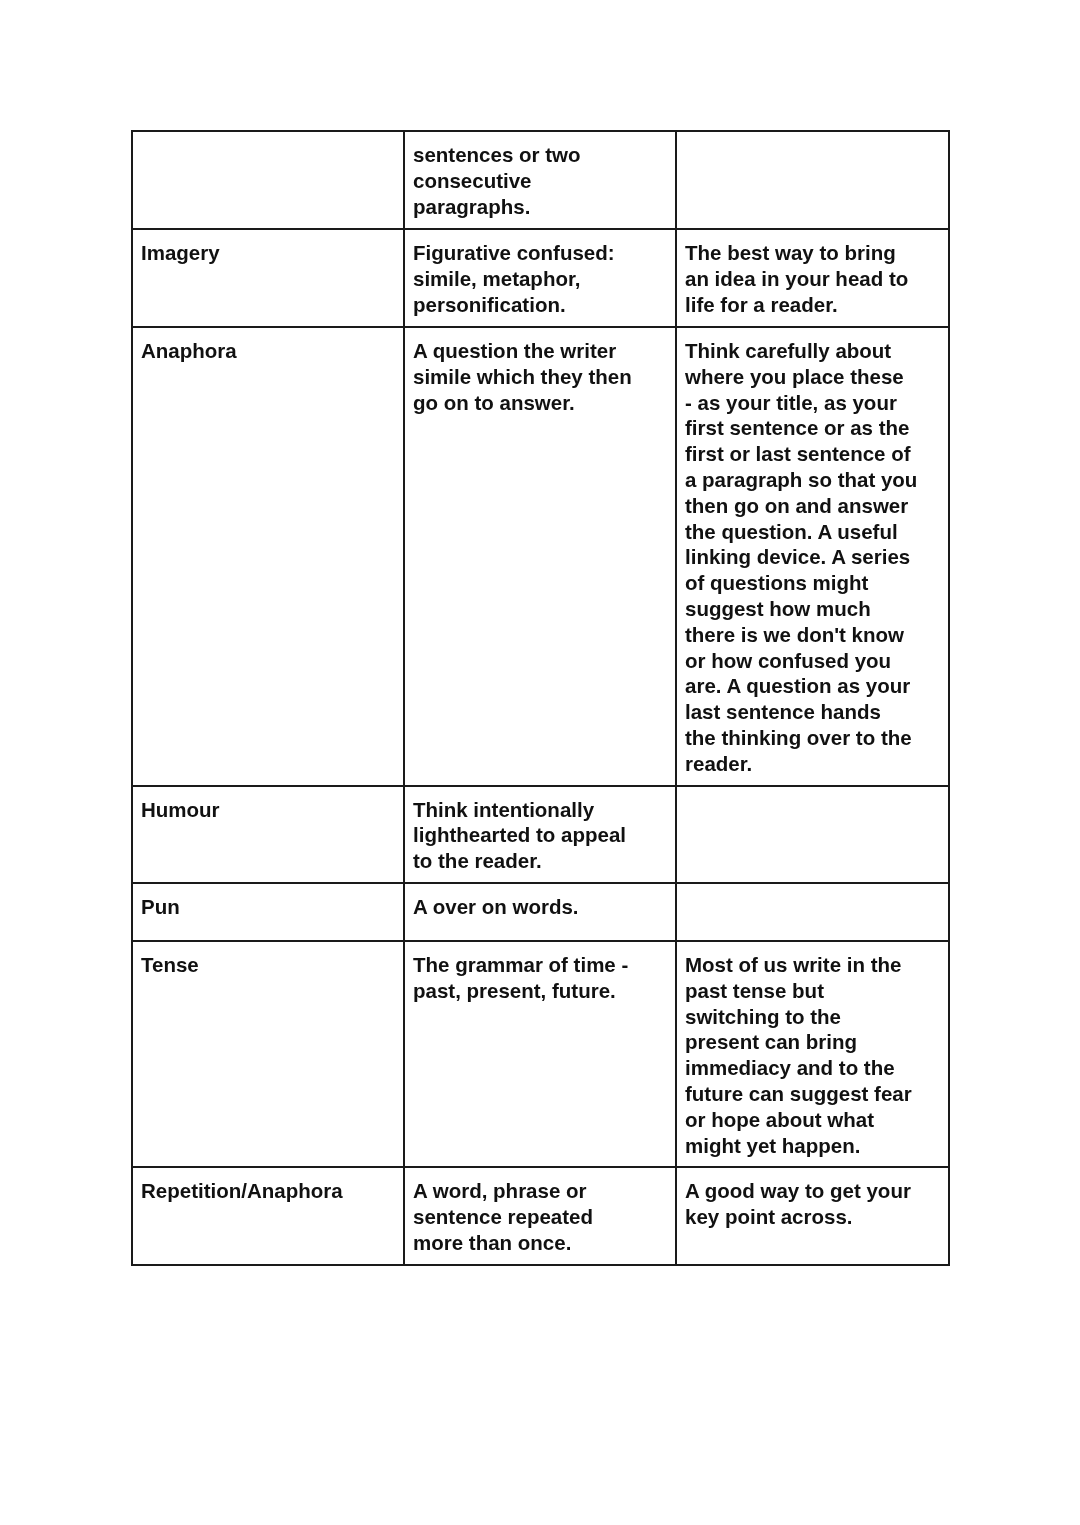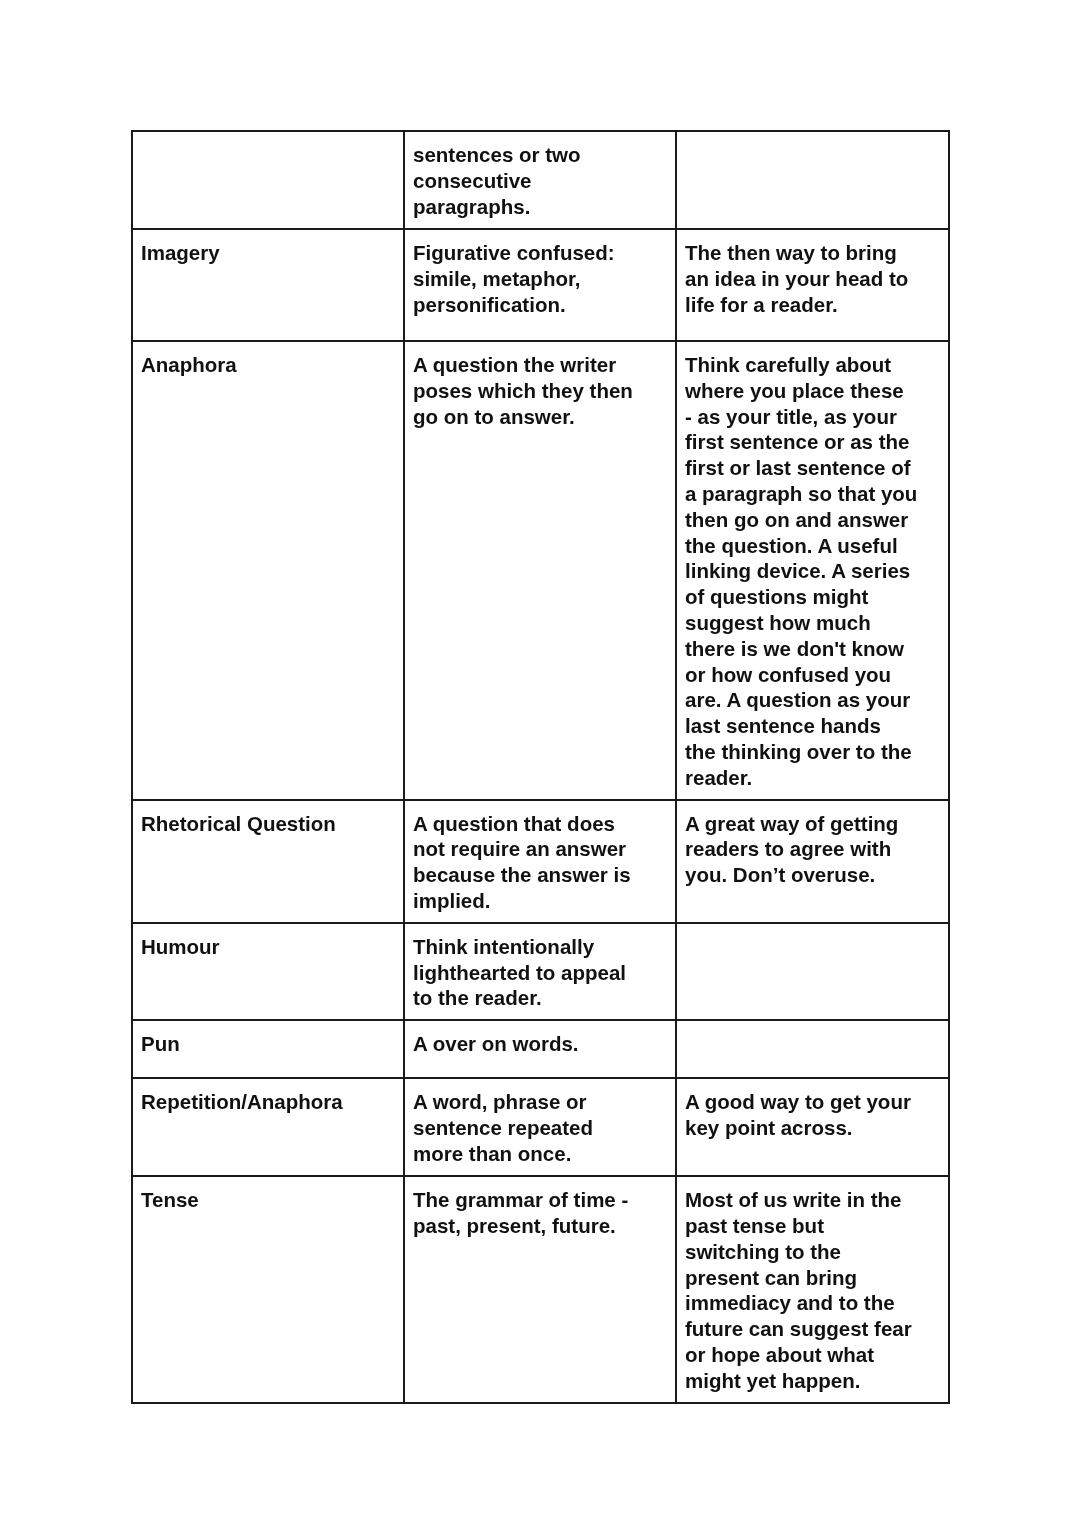--- a/index.html
+++ b/index.html
@@ -35,89 +35,79 @@
       <col class="c3">
     </colgroup>
   <tbody id="tbody">
     <tr style="height:98px">
       <td></td>
       <td>sentences or two
 consecutive
 paragraphs.</td>
       <td></td>
     </tr>
-    <tr style="height:112px">
+    <tr style="height:98px">
       <td>Imagery</td>
       <td>Figurative confused:
 simile, metaphor,
 personification.</td>
-      <td>The then way to bring
+      <td>The best way to bring
 an idea in your head to
 life for a reader.</td>
     </tr>
     <tr style="height:458px">
       <td>Anaphora</td>
       <td>A question the writer
-poses which they then
+simile which they then
 go on to answer.</td>
       <td>Think carefully about
 where you place these
 - as your title, as your
 first sentence or as the
 first or last sentence of
 a paragraph so that you
 then go on and answer
 the question. A useful
 linking device. A series
 of questions might
 suggest how much
 there is we don't know
 or how confused you
 are. A question as your
 last sentence hands
 the thinking over to the
 reader.</td>
     </tr>
-    <tr style="height:123px">
-      <td>Rhetorical Question</td>
-      <td>A question that does
-not require an answer
-because the answer is
-implied.</td>
-      <td>A great way of getting
-readers to agree with
-you. Don’t overuse.</td>
-    </tr>
     <tr style="height:75px">
       <td>Humour</td>
       <td>Think intentionally
 lighthearted to appeal
 to the reader.</td>
       <td></td>
     </tr>
     <tr style="height:58px">
       <td>Pun</td>
       <td>A over on words.</td>
       <td></td>
-    </tr>
-    <tr style="height:98px">
-      <td>Repetition/Anaphora</td>
-      <td>A word, phrase or
-sentence repeated
-more than once.</td>
-      <td>A good way to get your
-key point across.</td>
     </tr>
     <tr style="height:226px">
       <td>Tense</td>
       <td>The grammar of time -
 past, present, future.</td>
       <td>Most of us write in the
 past tense but
 switching to the
 present can bring
 immediacy and to the
 future can suggest fear
 or hope about what
 might yet happen.</td>
     </tr>
+    <tr style="height:98px">
+      <td>Repetition/Anaphora</td>
+      <td>A word, phrase or
+sentence repeated
+more than once.</td>
+      <td>A good way to get your
+key point across.</td>
+    </tr>
   </tbody>
 </table>
 
 </body></html>

